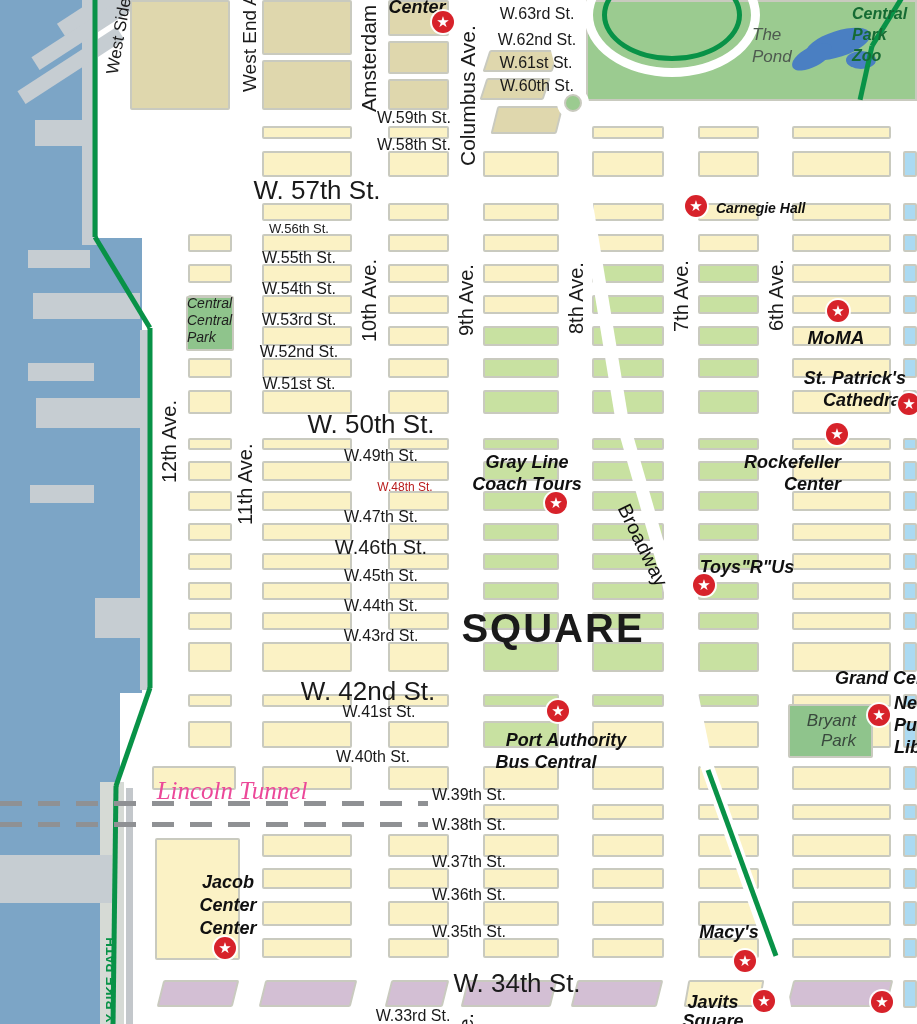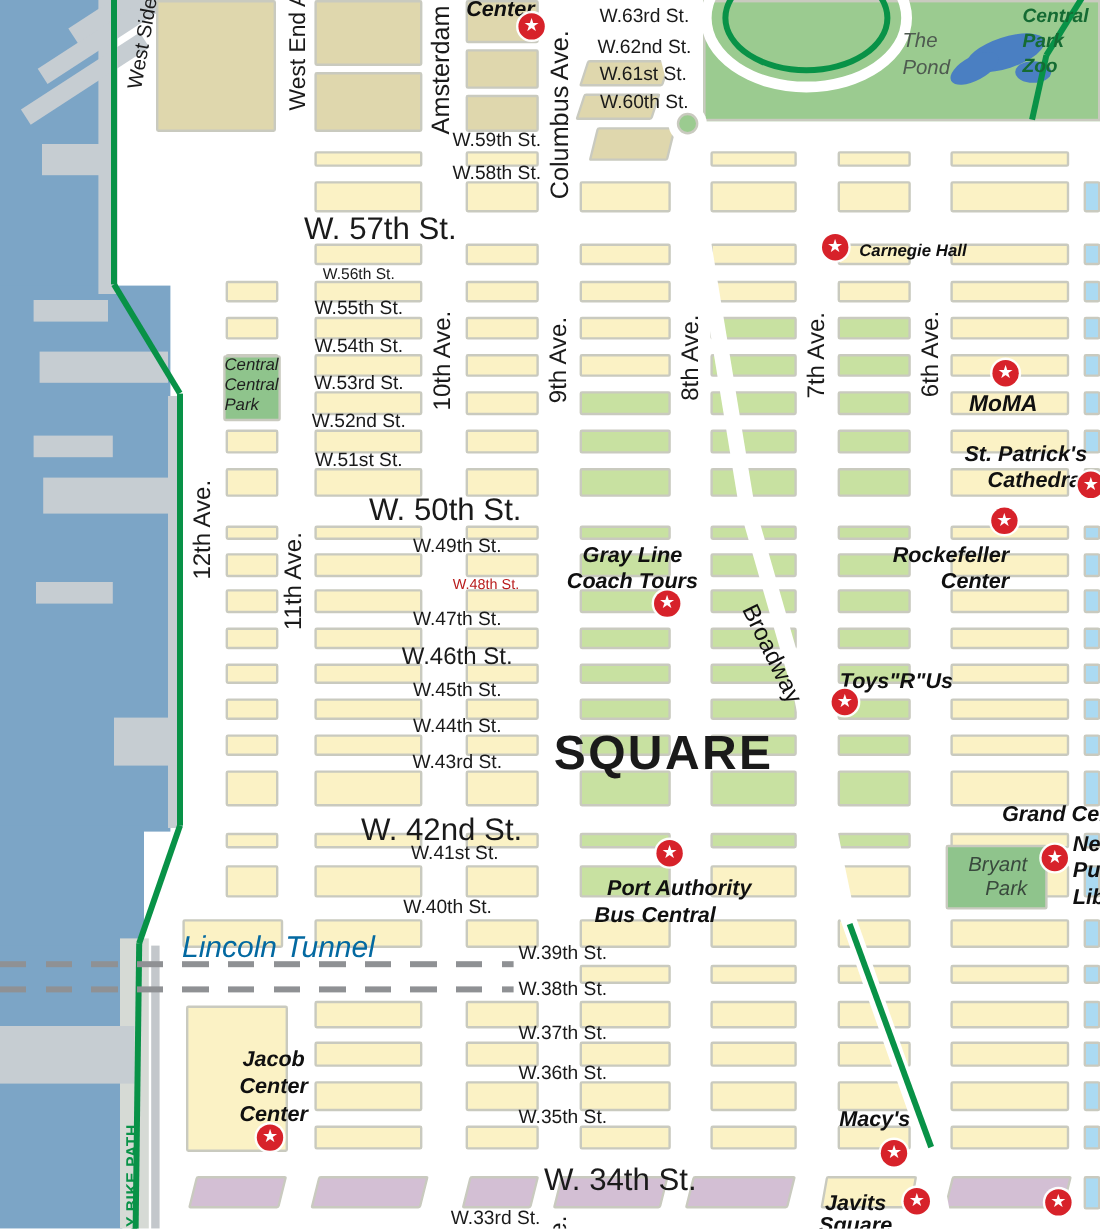--- a/index.html
+++ b/index.html
@@ -307,21 +307,21 @@
     <div class="lbl" style="left: 245px; top: 525px; font-size: 20px; font-weight: normal; color: rgb(26, 26, 26); letter-spacing: 0px; transform-origin: 0px 0px; transform: rotate(-90deg) translateY(-50%);">11th Ave.</div>
     <div class="lbl" style="left: 369px; top: 342px; font-size: 20px; font-weight: normal; color: rgb(26, 26, 26); letter-spacing: 0px; transform-origin: 0px 0px; transform: rotate(-90deg) translateY(-50%);">10th Ave.</div>
     <div class="lbl" style="left: 466px; top: 336px; font-size: 20px; font-weight: normal; color: rgb(26, 26, 26); letter-spacing: 0px; transform-origin: 0px 0px; transform: rotate(-90deg) translateY(-50%);">9th Ave.</div>
     <div class="lbl" style="left: 576px; top: 334px; font-size: 20px; font-weight: normal; color: rgb(26, 26, 26); letter-spacing: 0px; transform-origin: 0px 0px; transform: rotate(-90deg) translateY(-50%);">8th Ave.</div>
     <div class="lbl" style="left: 681px; top: 332px; font-size: 20px; font-weight: normal; color: rgb(26, 26, 26); letter-spacing: 0px; transform-origin: 0px 0px; transform: rotate(-90deg) translateY(-50%);">7th Ave.</div>
     <div class="lbl" style="left: 776px; top: 331px; font-size: 20px; font-weight: normal; color: rgb(26, 26, 26); letter-spacing: 0px; transform-origin: 0px 0px; transform: rotate(-90deg) translateY(-50%);">6th Ave.</div>
     <div class="lbl" style="left: 466px; top: 1085px; font-size: 20px; font-weight: normal; color: rgb(26, 26, 26); letter-spacing: 0px; transform-origin: 0px 0px; transform: rotate(-90deg) translateY(-50%);">9th Ave.</div>
     <div class="lbl" style="left: 110px; top: 1092px; font-size: 13px; font-weight: bold; color: rgb(8, 146, 71); letter-spacing: 0.5px; transform-origin: 0px 0px; transform: rotate(-90deg) translateY(-50%);">GREENWAY BIKE PATH</div>
     <div class="lbl" style="left: 553px; top: 628px; font-size: 40px; font-weight: bold; font-style: normal; color: rgb(26, 26, 26); letter-spacing: 2px; transform: translate(-50%, -50%);">SQUARE</div>
     <div class="lbl" style="left: 643px; top: 545px; font-size: 20px; font-weight: normal; font-style: normal; color: rgb(16, 16, 16); letter-spacing: 0px; transform: translate(-50%, -50%) rotate(64deg);">Broadway</div>
-    <div class="lbl" style="left: 232px; top: 790px; font-size: 25px; font-weight: normal; font-style: italic; color: #0369a1; letter-spacing: 0px; transform: translate(-50%, -50%);">Lincoln Tunnel</div>
+    <div class="lbl" style="left: 232px; top: 790px; font-size: 25px; font-weight: normal; font-style: italic; color: #ec4899; letter-spacing: 0px; transform: translate(-50%, -50%); font-family: Liberation Serif, serif;">Lincoln Tunnel</div>
     <div class="lbl" style="left: 187px; top: 303px; font-size: 14px; font-weight: normal; font-style: italic; color: rgb(31, 31, 31); letter-spacing: 0px; transform: translate(0px, -50%);">Central</div>
     <div class="lbl" style="left: 187px; top: 320px; font-size: 14px; font-weight: normal; font-style: italic; color: rgb(31, 31, 31); letter-spacing: 0px; transform: translate(0px, -50%);">Central</div>
     <div class="lbl" style="left: 187px; top: 337px; font-size: 14px; font-weight: normal; font-style: italic; color: rgb(31, 31, 31); letter-spacing: 0px; transform: translate(0px, -50%);">Park</div>
     <div class="lbl" style="left: 856px; top: 720px; font-size: 17px; font-weight: normal; font-style: italic; color: rgb(57, 73, 61); letter-spacing: 0px; transform: translate(-100%, -50%);">Bryant</div>
     <div class="lbl" style="left: 856px; top: 740px; font-size: 17px; font-weight: normal; font-style: italic; color: rgb(57, 73, 61); letter-spacing: 0px; transform: translate(-100%, -50%);">Park</div>
     <div class="lbl" style="left: 752px; top: 34px; font-size: 17px; font-weight: normal; font-style: italic; color: rgb(78, 90, 80); letter-spacing: 0px; transform: translate(0px, -50%);">The</div>
     <div class="lbl" style="left: 752px; top: 56px; font-size: 17px; font-weight: normal; font-style: italic; color: rgb(78, 90, 80); letter-spacing: 0px; transform: translate(0px, -50%);">Pond</div>
     <div class="lbl" style="left: 852px; top: 14px; font-size: 16px; font-weight: bold; font-style: italic; color: rgb(21, 107, 51); letter-spacing: 0px; transform: translate(0px, -50%);">Central</div>
     <div class="lbl" style="left: 852px; top: 35px; font-size: 16px; font-weight: bold; font-style: italic; color: rgb(21, 107, 51); letter-spacing: 0px; transform: translate(0px, -50%);">Park</div>
     <div class="lbl" style="left: 852px; top: 56px; font-size: 16px; font-weight: bold; font-style: italic; color: rgb(21, 107, 51); letter-spacing: 0px; transform: translate(0px, -50%);">Zoo</div>

